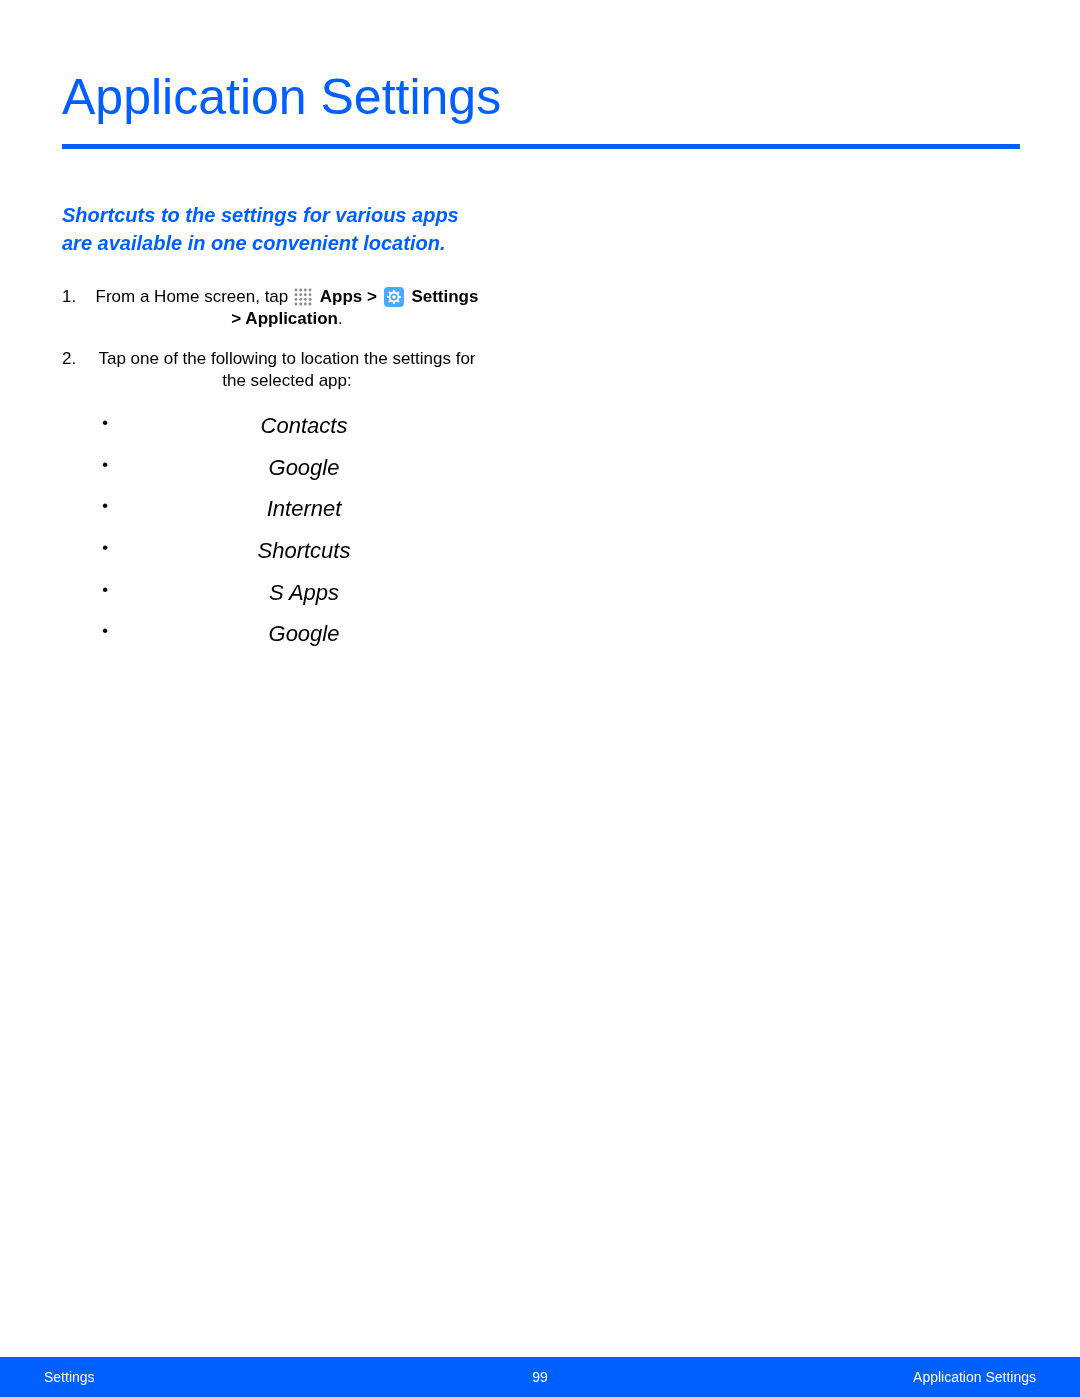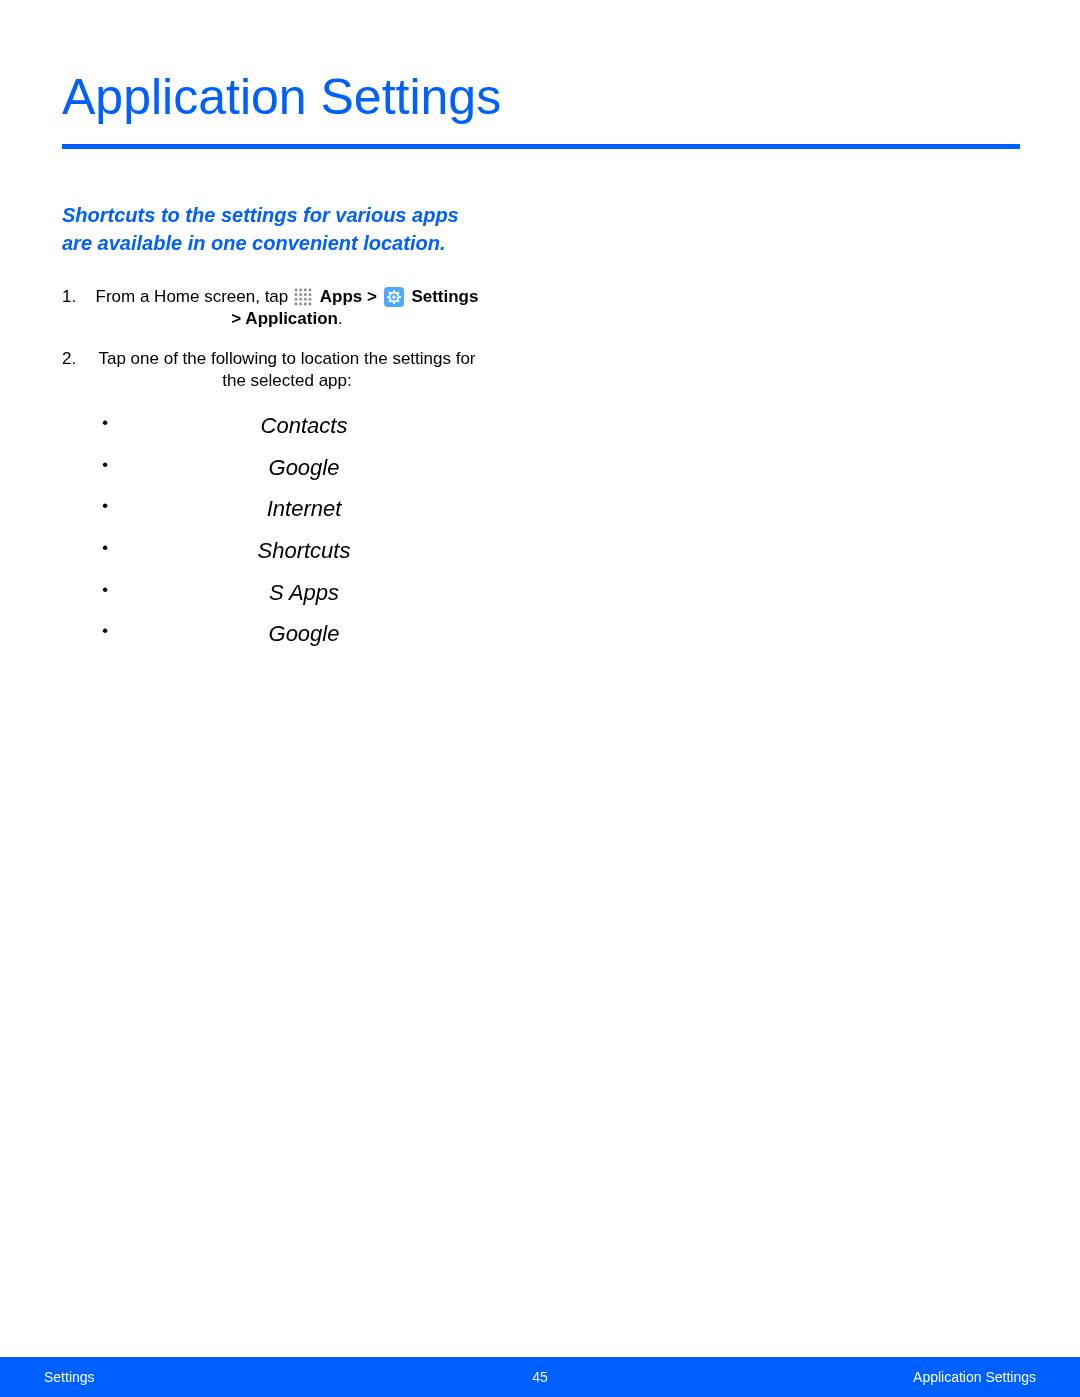--- a/index.html
+++ b/index.html
@@ -188,15 +188,15 @@
           <li class="bullet-item">S Apps</li>
           <li class="bullet-item">Google</li>
         </ul>
       </li>
     </ol>
   </div>
 </div>
 
 <div class="footer">
   <div class="footer-left">Settings</div>
-  <div class="footer-center">45</div>
+  <div class="footer-center">99</div>
   <div class="footer-right">Application Settings</div>
 </div>
 
 </body></html>

